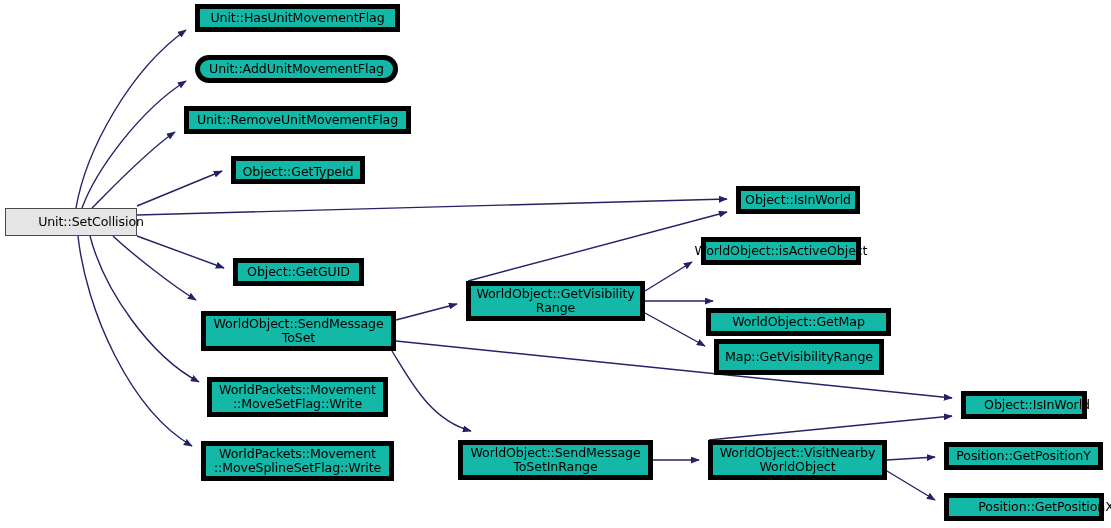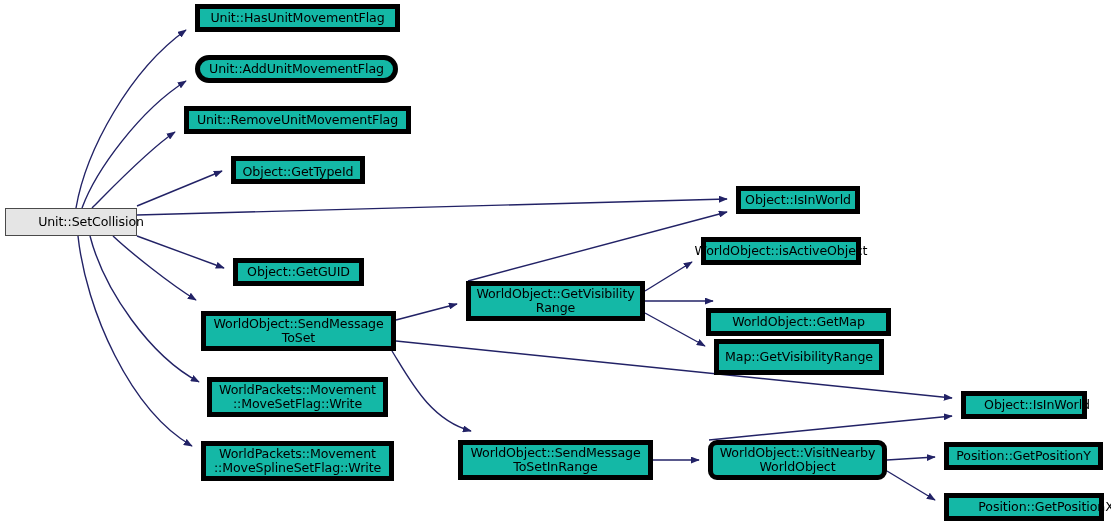--- a/index.html
+++ b/index.html
@@ -61,19 +61,19 @@
       <div class="node" style="left: 201px; top: 441px; width: 193px; height: 40px;"><span class="lbl">WorldPackets::Movement
 ::MoveSplineSetFlag::Write</span></div>
       <div class="node" style="left: 466px; top: 281px; width: 179px; height: 40px;"><span class="lbl">WorldObject::GetVisibility
 Range</span></div>
       <div class="node" style="left: 458px; top: 440px; width: 195px; height: 40px;"><span class="lbl">WorldObject::SendMessage
 ToSetInRange</span></div>
       <div class="node" style="left: 736px; top: 186px; width: 124px; height: 28px;"><span class="lbl">Object::IsInWorld</span></div>
       <div class="node" style="left: 701px; top: 237px; width: 160px; height: 28px;"><span class="lbl">WorldObject::isActiveObject</span></div>
       <div class="node" style="left: 706px; top: 288px; width: 185px; height: 28px; margin-top: 20px;"><span class="lbl">WorldObject::GetMap</span></div>
       <div class="node" style="left: 714px; top: 339px; width: 170px; height: 36px;"><span class="lbl">Map::GetVisibilityRange</span></div>
-      <div class="node" style="left: 708px; top: 440px; width: 179px; height: 40px; border-radius: 9px;"><span class="lbl">WorldObject::VisitNearby
+      <div class="node" style="left: 708px; top: 440px; width: 179px; height: 40px;"><span class="lbl">WorldObject::VisitNearby
 WorldObject</span></div>
       <div class="node" style="left: 961px; top: 391px; width: 126px; height: 28px; padding-left: 26px;"><span class="lbl">Object::IsInWorld</span></div>
       <div class="node" style="left: 944px; top: 442px; width: 159px; height: 28px;"><span class="lbl">Position::GetPositionY</span></div>
       <div class="node" style="left: 944px; top: 493px; width: 160px; height: 28px; padding-left: 44px;"><span class="lbl">Position::GetPositionX</span></div>
     </div>
 </div>
 
 </body></html>

